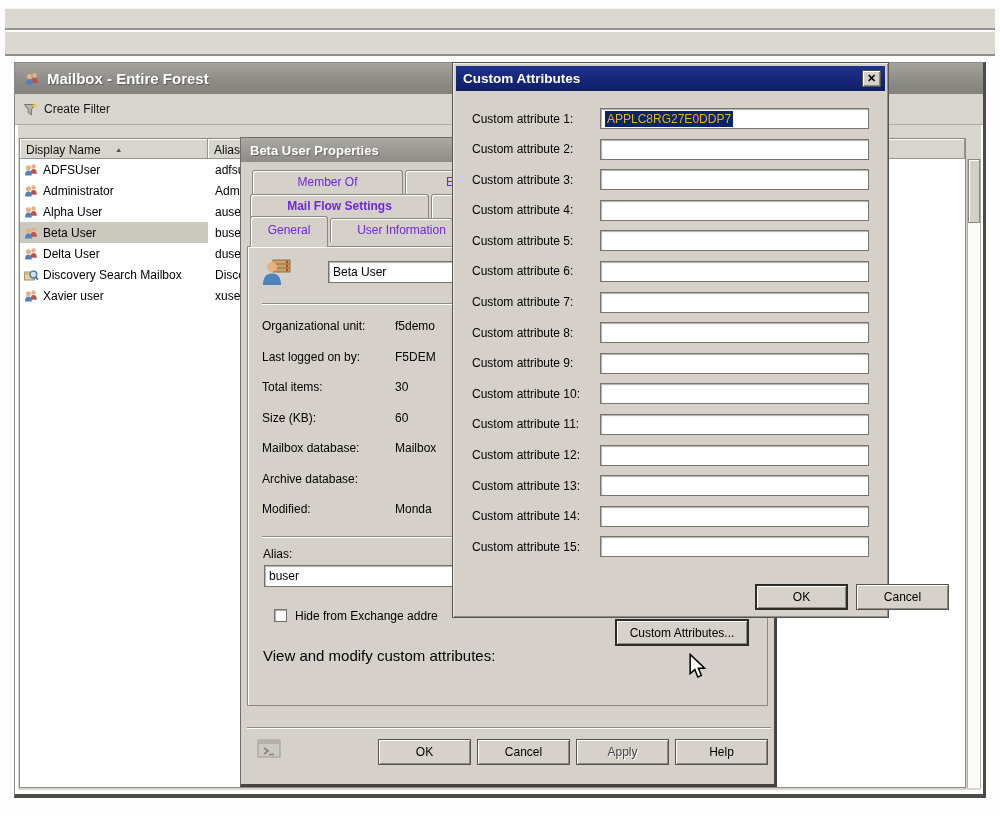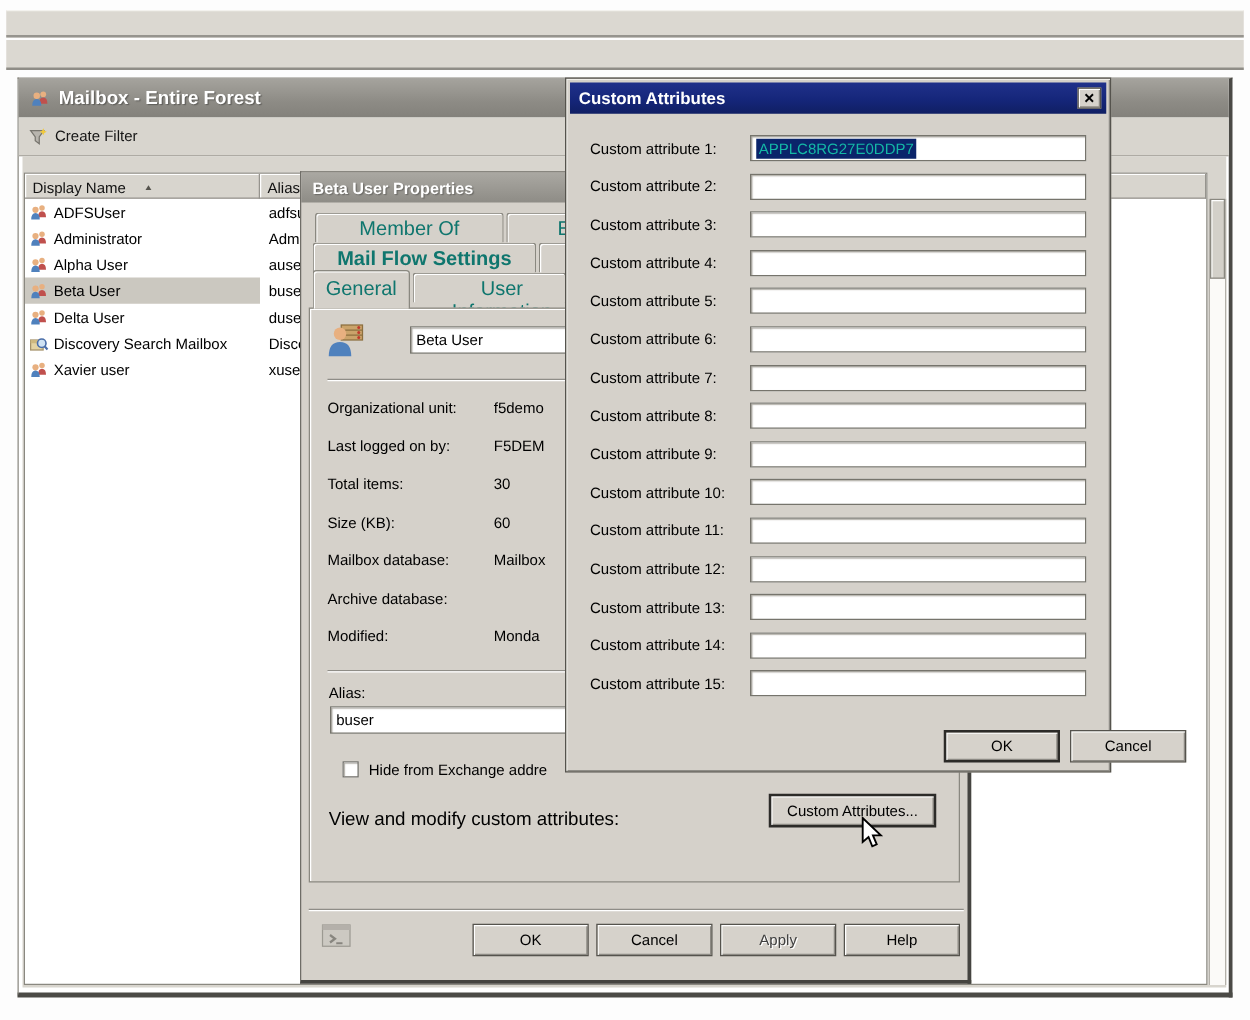--- a/index.html
+++ b/index.html
@@ -56,21 +56,21 @@
   input.textbox { outline:none; }
   .groove { border-top:1px solid #8f8d87; border-bottom:1px solid #ffffff; height:2px; }
 
   
   #props-dialog { left:240px; top:137px; width:537px; height:650px; background:#d5d1ca;
                   border:1px solid #6f6d67; border-right:3px solid #454440; border-bottom:3px solid #454440; z-index:10; }
   .pd-titlebar { position:absolute; left:0; top:0; right:0; height:24px;
                  background:linear-gradient(180deg,#aaa8a2,#8e8c86); display:flex; align-items:center;
                  padding-left:9px; color:#fff; font-weight:bold; font-size:13px; text-shadow:1px 1px 1px rgba(0,0,0,.3); }
   .tab { position:absolute; background:#d5d1ca; border:1px solid #8a8880; border-bottom:none;
-         border-radius:3px 3px 0 0; box-shadow:inset 1px 1px 0 #fff; font-size:16px; color:#0f766e;
+         border-radius:3px 3px 0 0; box-shadow:inset 1px 1px 0 #fff; font-size:12px; color:#6d28d9;
          text-align:center; padding-top:4px; height:24px; }
   .tab.active { z-index:4; height:31px; padding-top:6px; }
   .tab-panel { position:absolute; left:6px; top:108px; width:521px; height:460px;
                background:#d5d1ca; border:1px solid #8a8880; box-shadow:inset 1px 1px 0 #fff; z-index:3; }
   .gf-row { display:flex; height:30.5px; font-size:12px; color:#000; }
   .gf-label { width:133px; }
   .gf-value { flex:1; }
   .checkbox { width:13px; height:13px; background:#fff; border:1px solid #6f6d67;
               box-shadow:inset 1px 1px 1px #b0ada6; display:inline-block; }
 
@@ -84,21 +84,21 @@
                  color:#fff; font-weight:bold; font-size:13.5px; }
   .ca-close { position:absolute; right:4px; top:4px; width:19px; height:17px; background:#d6d2cb;
               border:1px solid #55534d; box-shadow:inset 1px 1px 0 #fff, inset -1px -1px 0 #8d8a84;
               display:flex; align-items:center; justify-content:center;
               font-size:11px; font-weight:bold; color:#000; }
   #ca-rows { position:absolute; left:19px; top:45px; right:19px; }
   .ca-row { display:flex; align-items:center; height:21px; margin-bottom:9.6px; }
   .ca-label { width:128px; font-size:12px; color:#000; }
   .ca-input { flex:1; height:21px; display:flex; align-items:center; }
   .ca-value { display:inline-block; }
-  .ca-row.selected .ca-value { background:#0a246a; color:#14b8a6; padding:1px 2px; }
+  .ca-row.selected .ca-value { background:#0a246a; color:#eab308; padding:1px 2px; }
 
   
   #cursor { left:687px; top:653px; z-index:50; }
 </style>
 </head>
 <body>
 
 <div id="top-strip-1" class="abs"></div>
 <div id="top-strip-2" class="abs"></div>
 
@@ -289,21 +289,21 @@
 
     <div class="groove abs" style="left:14px; top:289px; width:480px;"></div>
 
     <span class="abs" style="left:15px; top:300px; font-size:12px;">Alias:</span>
     <input class="textbox abs" style="left: 16px; top: 318px; width: 300px; height: 22px;" value="buser">
 
     <span class="checkbox abs" style="left:26px; top:362px;"></span>
     <span class="abs" style="left:47px; top:362px; font-size:12px;">Hide from Exchange addre</span>
 
     <span class="abs" style="left:15px; top:400px; font-size:15px;">View and modify custom attributes:</span>
-    <div class="btn btn-default abs" style="left:367px; top:388px; width:134px; height:27px;">Custom Attributes...</div>
+    <div class="btn btn-default abs" style="left:367px; top:372px; width:134px; height:27px;">Custom Attributes...</div>
   </div>
 
   <div class="groove abs" style="left:6px; top:589px; width:524px;"></div>
 
   <svg class="abs" style="left:16px; top:601px; opacity:.75;" width="25" height="21" viewBox="0 0 25 21">
     <rect x="1" y="1" width="22" height="17" fill="#cac7c0" stroke="#8a8880"></rect>
     <rect x="1" y="1" width="22" height="4" fill="#a9a6a0"></rect>
     <path d="M7 9 l4 3 -4 3" stroke="#6f6d67" stroke-width="1.8" fill="none"></path>
     <line x1="12" y1="15.5" x2="17" y2="15.5" stroke="#6f6d67" stroke-width="1.6"></line>
   </svg>

